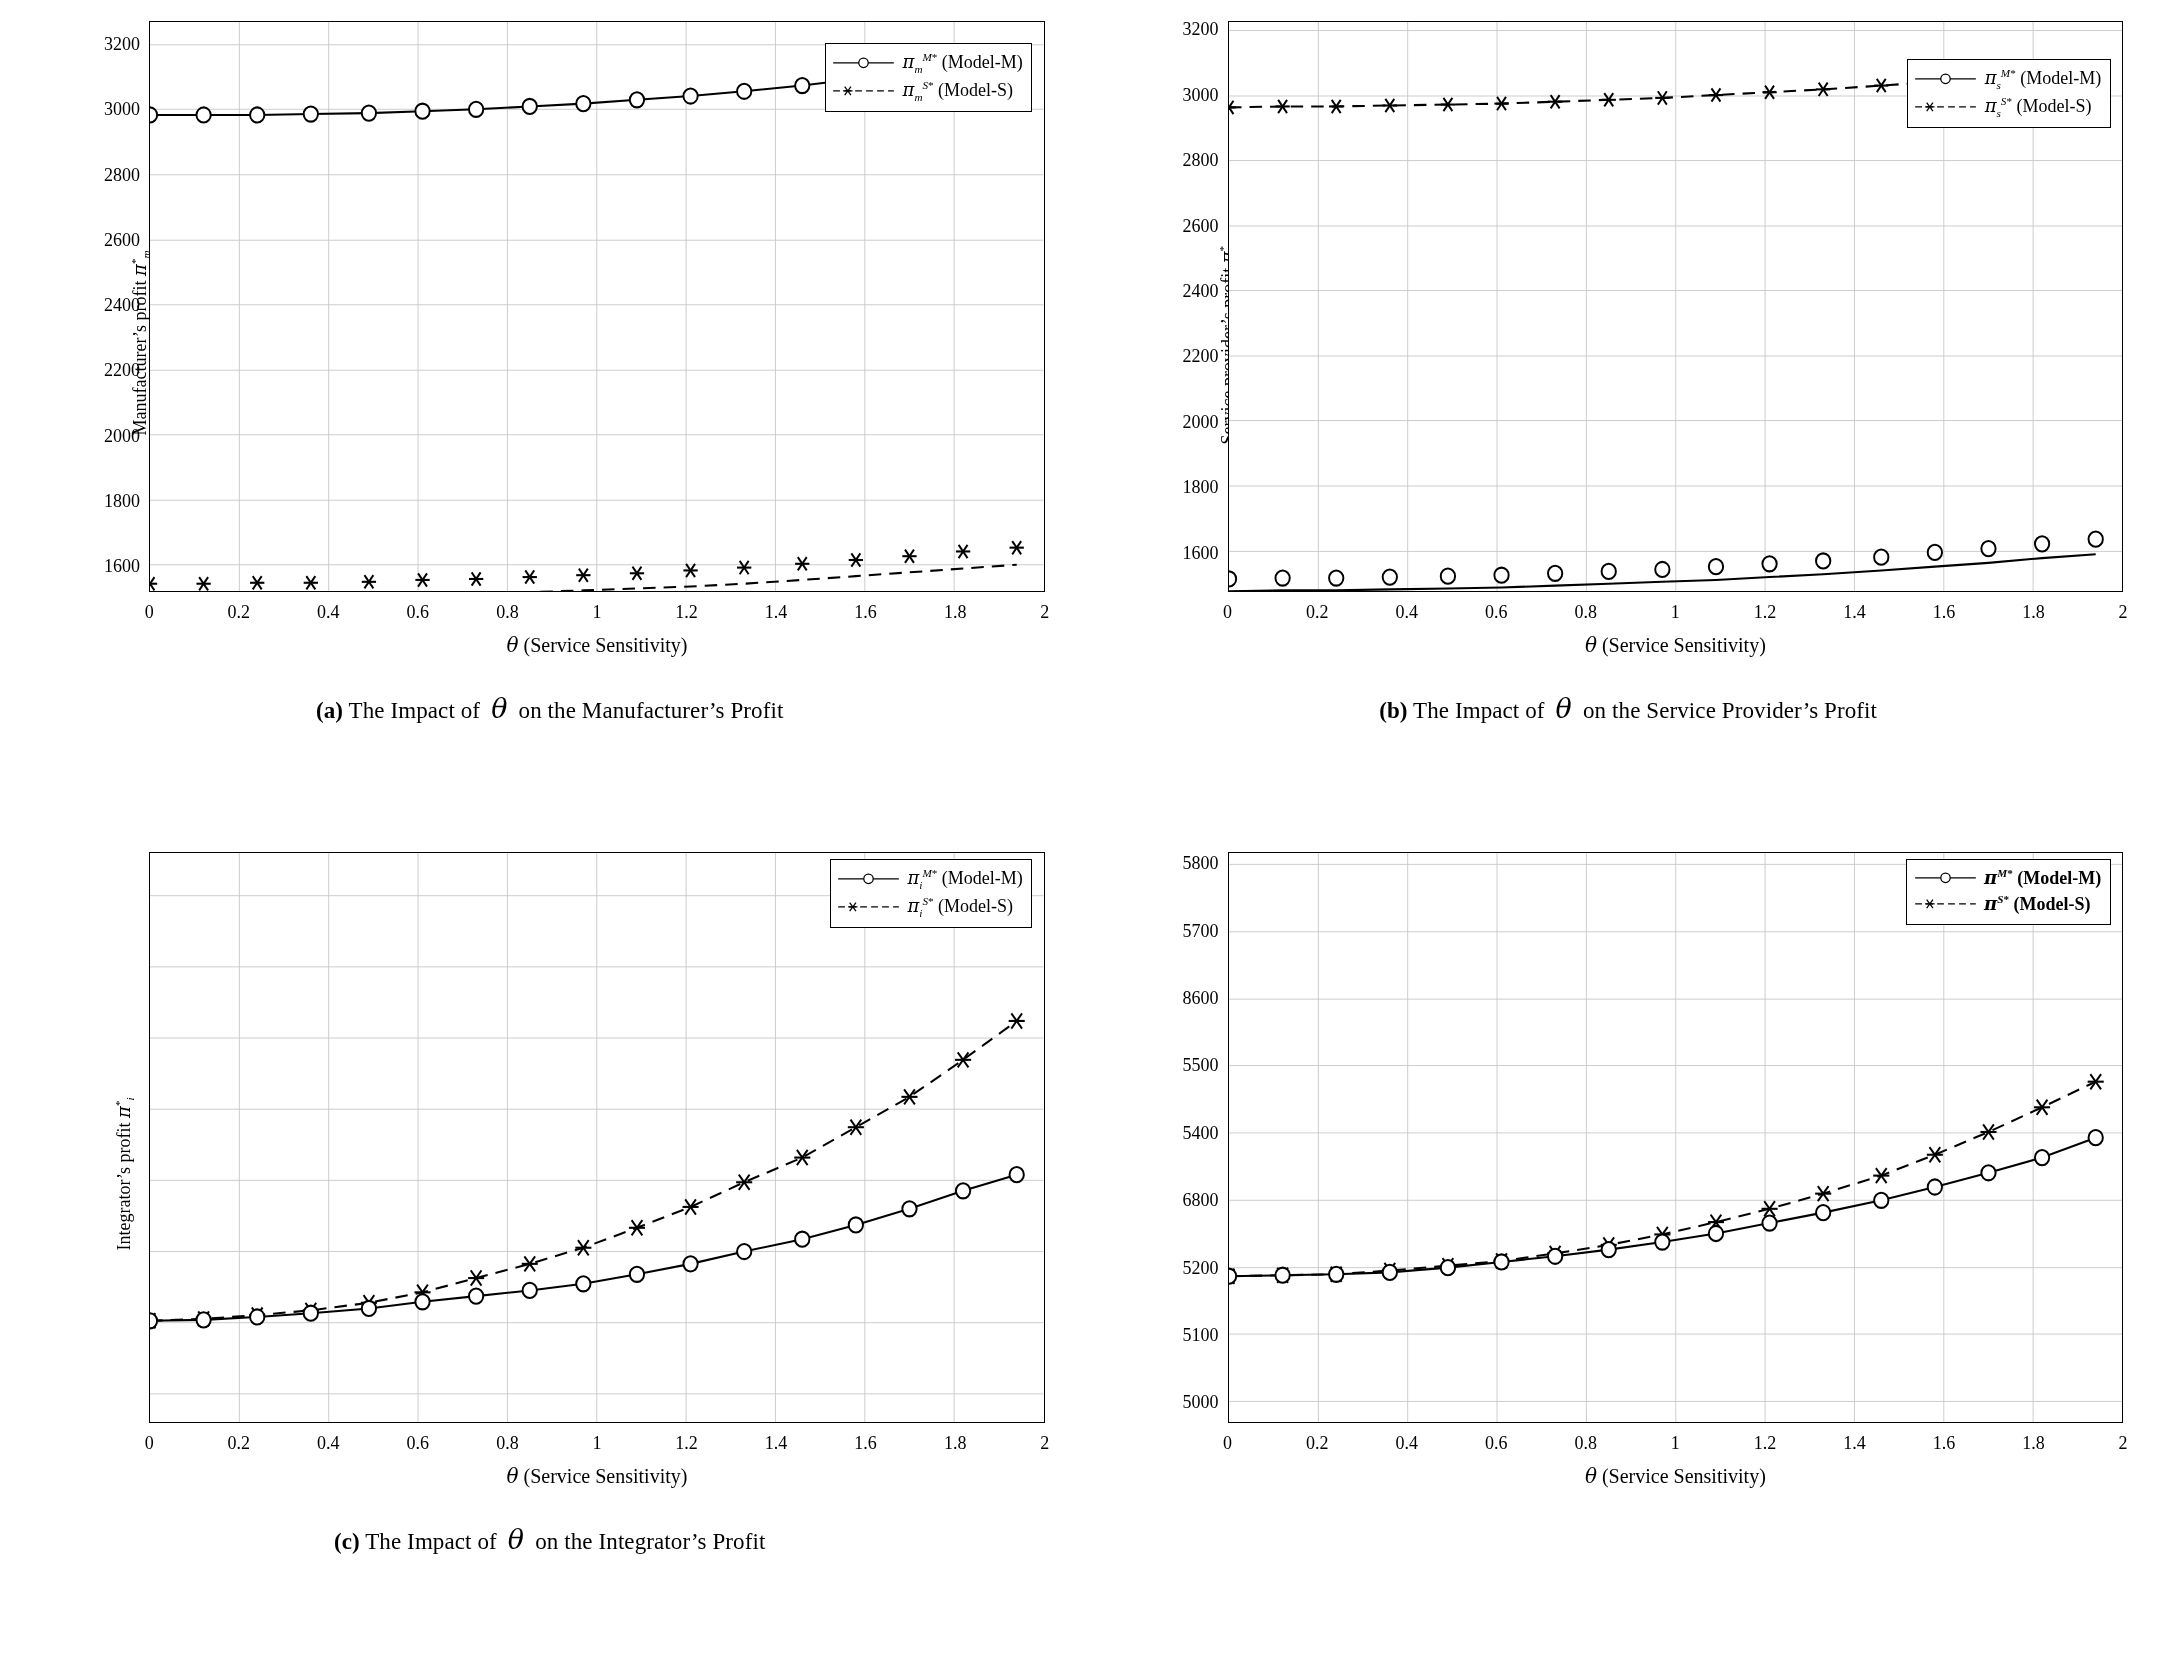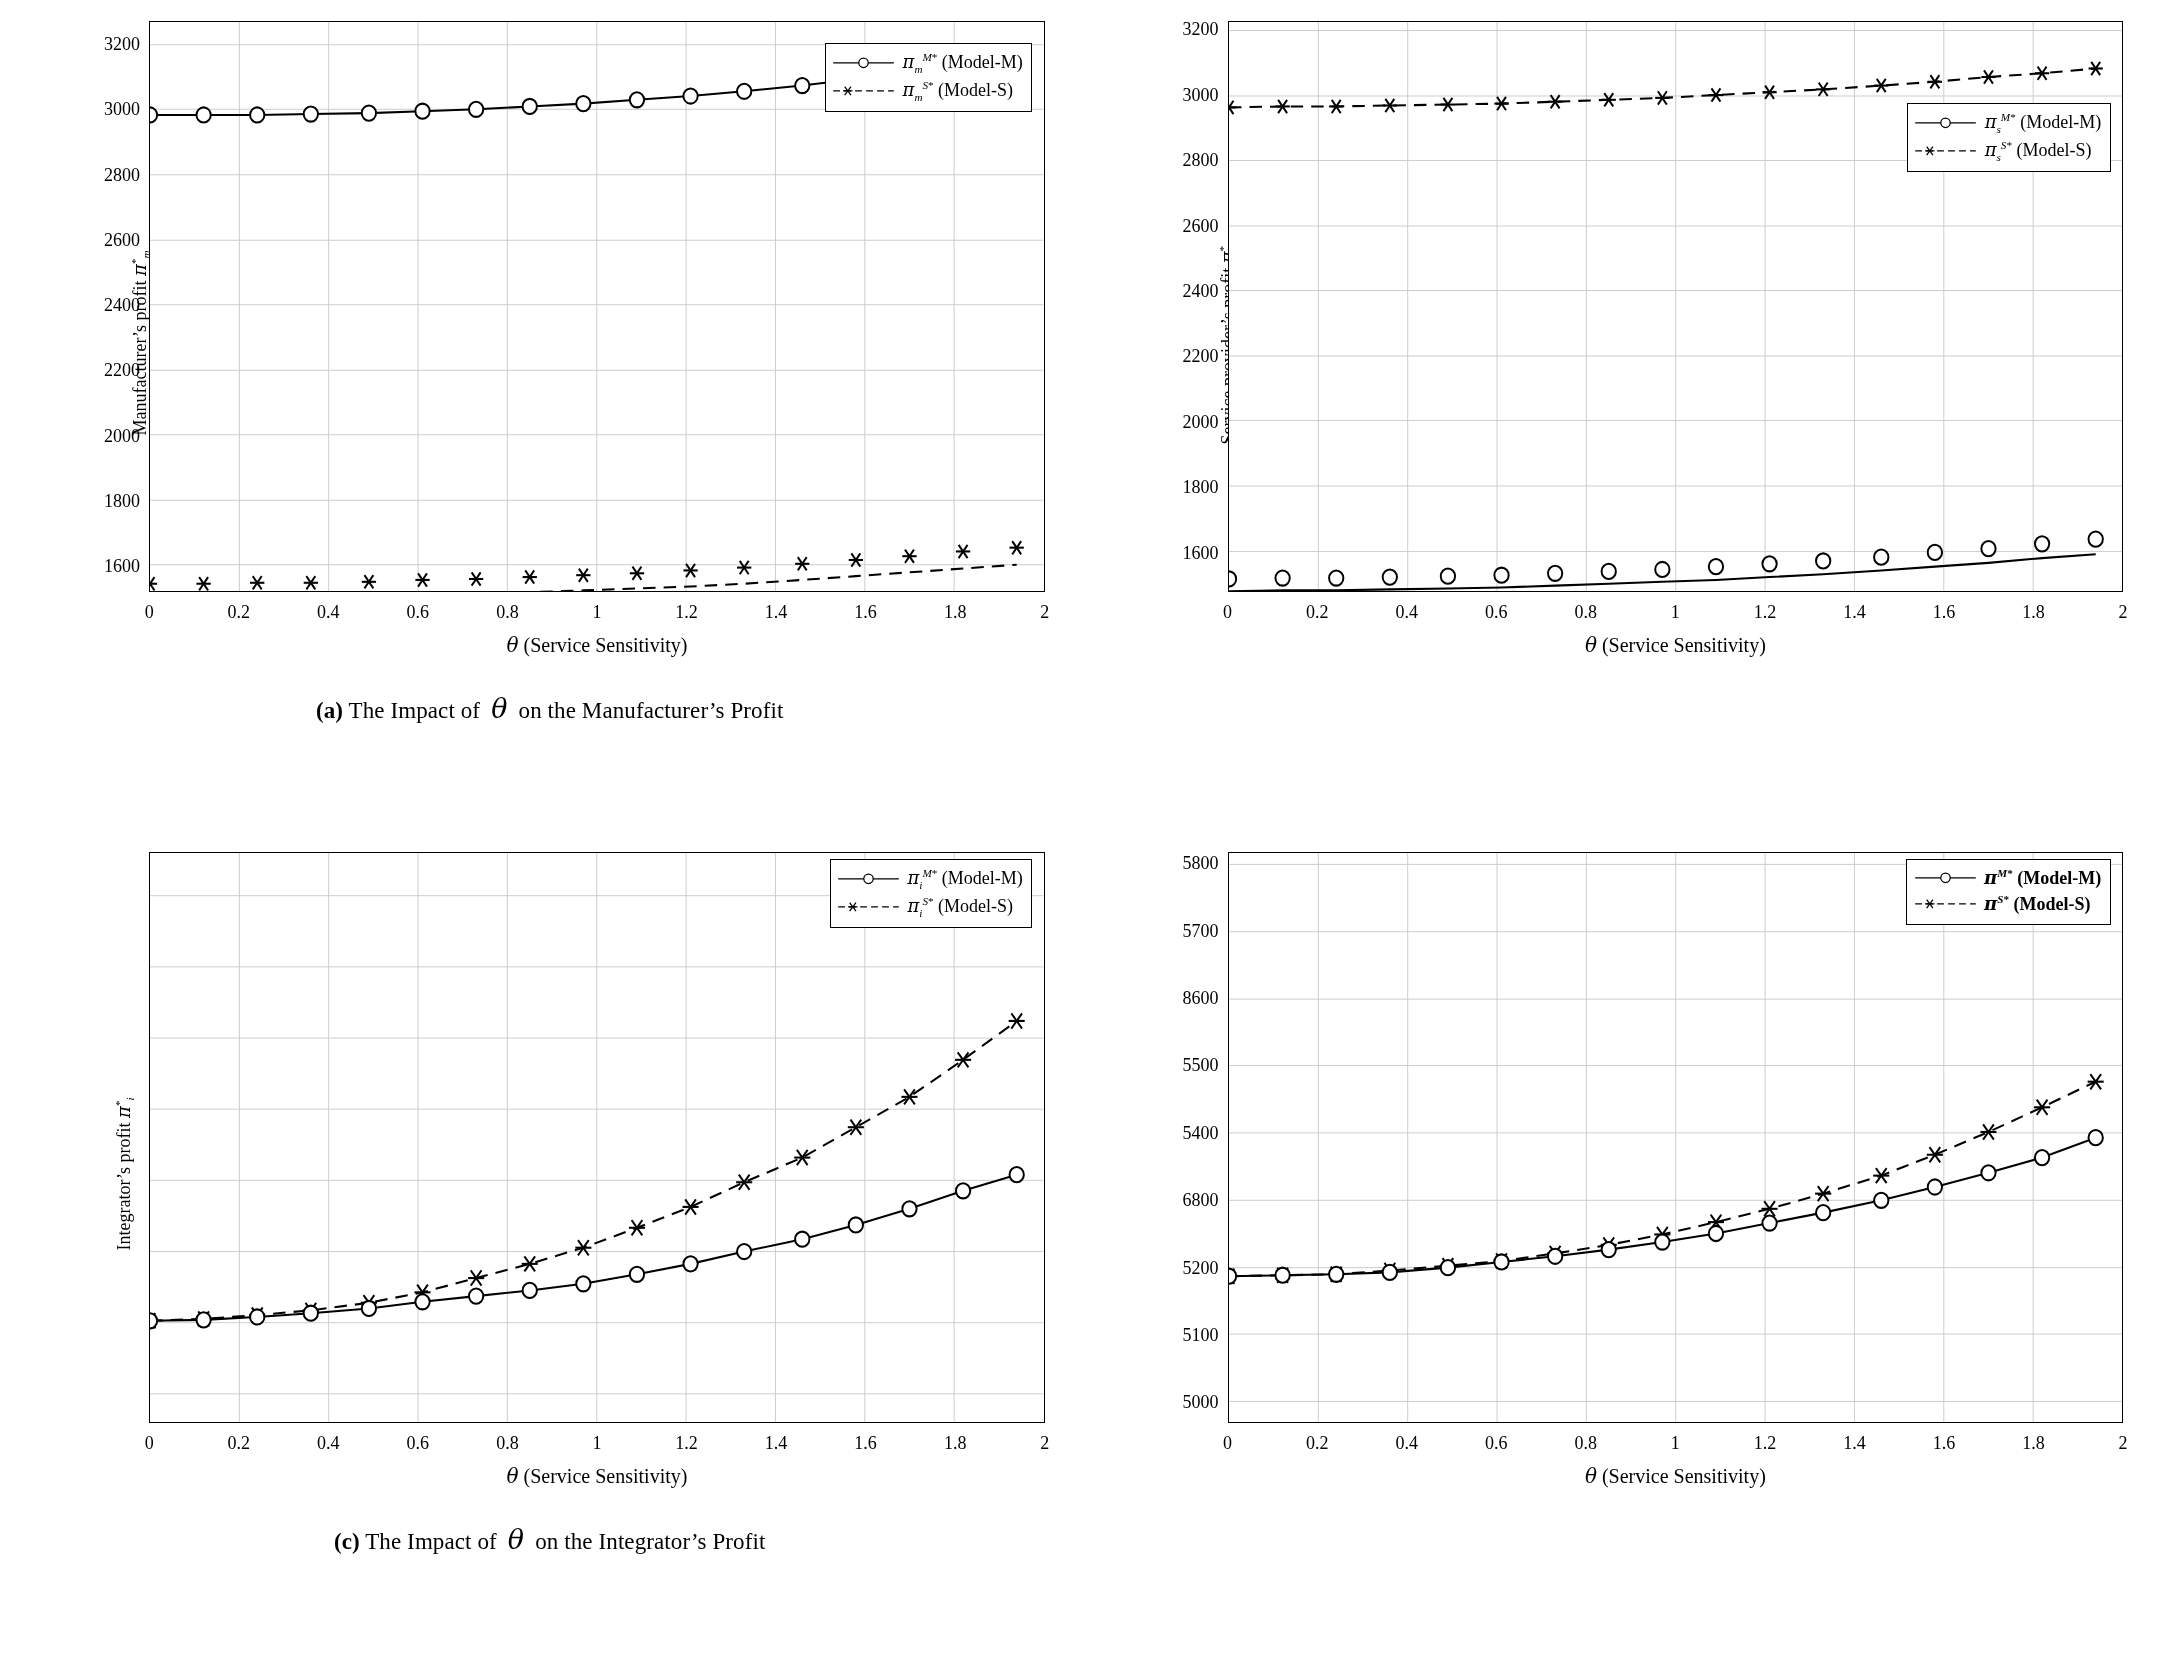--- a/index.html
+++ b/index.html
@@ -484,21 +484,21 @@
             <circle cx="545" cy="574" r="8"></circle>
               <circle cx="605" cy="571" r="8"></circle>
               <circle cx="665" cy="568" r="8"></circle>
             <circle cx="730" cy="564" r="8"></circle>
               <circle cx="790" cy="559" r="8"></circle>
               <circle cx="850" cy="555" r="8"></circle>
             <circle cx="910" cy="550" r="8"></circle>
               <circle cx="970" cy="545" r="8"></circle>
           </g>
         </svg>
-        <div class="legend" style="right:11.5px; top:37px;margin-top:44px;">
+        <div class="legend" style="right:11.5px; top:37px;">
           <div class="legend-row">
             <span class="legend-sample">
               <svg width="63" height="15.7" viewBox="0 0 120 30">
                   <line x1="2" y1="15" x2="118" y2="15" stroke="#000" stroke-width="2.4"></line>
                   <circle cx="60" cy="15" r="9" fill="#fff" stroke="#000" stroke-width="2.4"></circle>
                 </svg>
             </span>
             <span>
               <span class="pi-sym">π</span><sub class="sm mathi">s</sub><sup class="star"><span class="mathi">M</span>*</sup> (Model-M)
             </span>
@@ -529,20 +529,23 @@
           <span style="left:50%">1</span>
         <span style="left:60%">1.2</span>
           <span style="left:70%">1.4</span>
           <span style="left:80%">1.6</span>
         <span style="left:90%">1.8</span>
           <span style="left:100%">2</span>
       </div>
       <div class="xlabel">
         <span class="mathi" style="font-family:'DejaVu Serif',serif;">θ</span> (Service Sensitivity)
       </div>
+    </div>
+    <div class="caption">
+      <b>(b)</b> The Impact of <span class="theta-big">θ</span> on the Service Provider’s Profit
     </div>
   </div>
 
   <div class="panel">
     <div class="plot-wrap">
       <div class="ylabel">
         Integrator’s profit <span class="pi-sym">π</span><sup class="star">*</sup><sub class="sm mathi">i</sub>
       </div>
       <div class="plot-area">
         <svg viewBox="0 0 1000 600" preserveAspectRatio="none">

